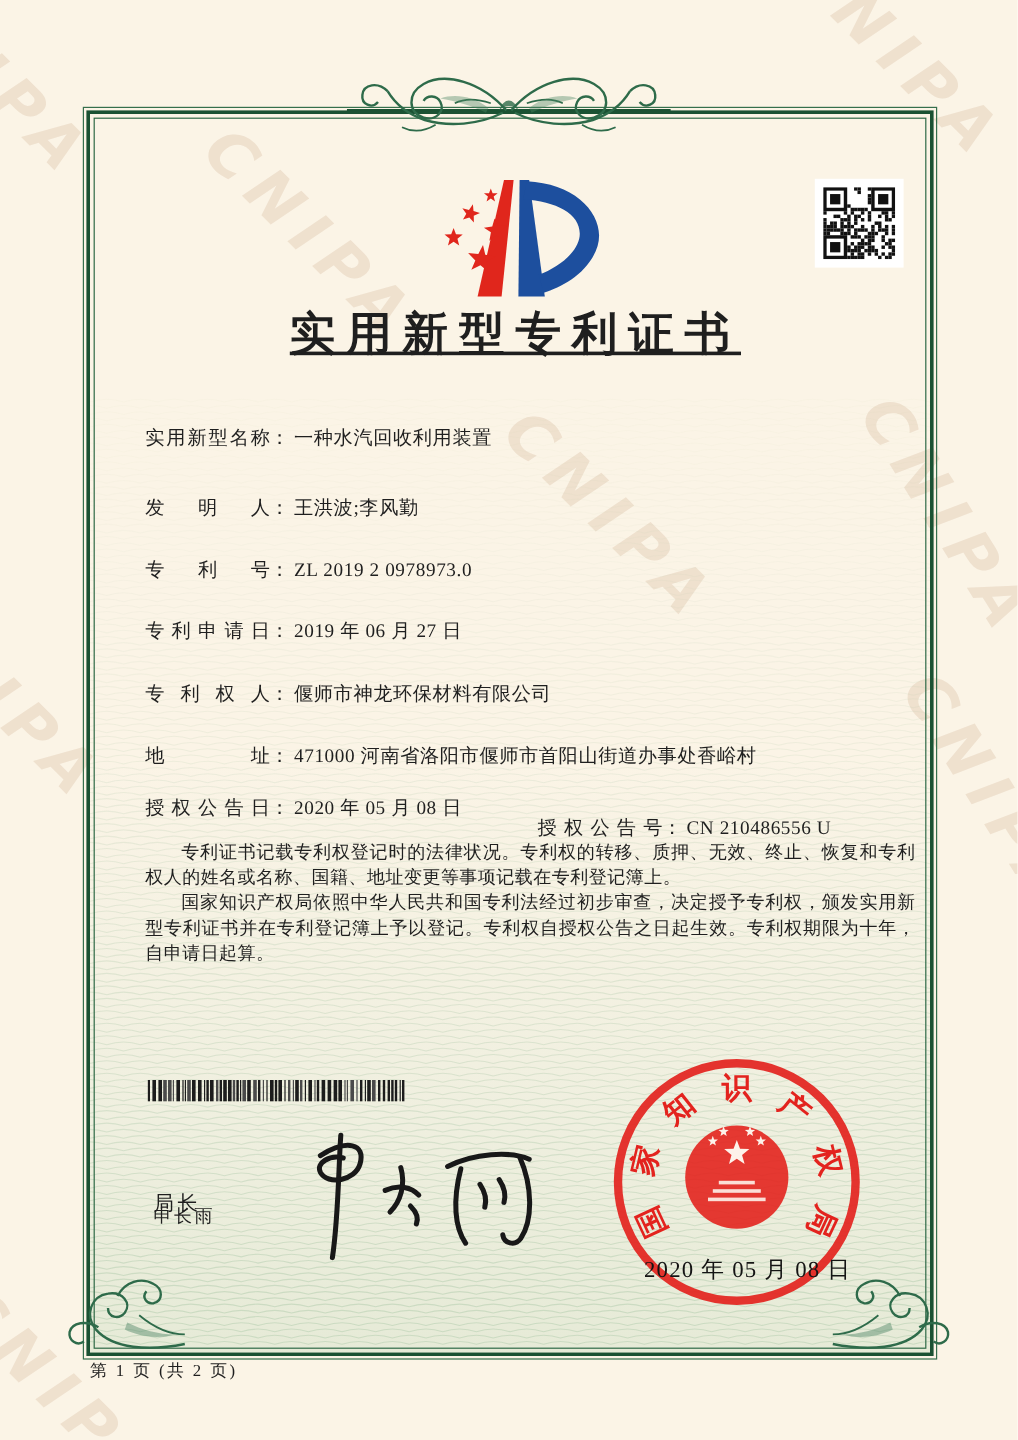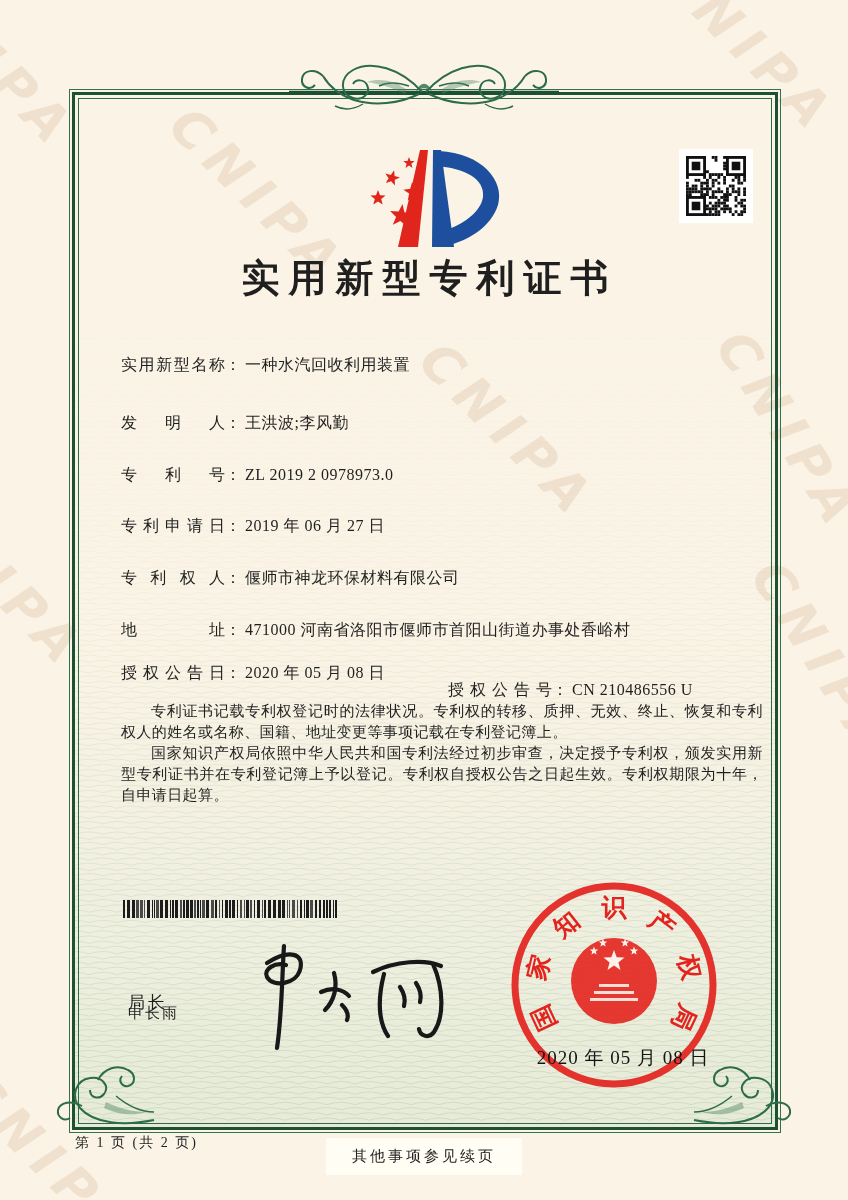--- a/index.html
+++ b/index.html
@@ -17,21 +17,21 @@
   .frame::after{content:'';position:absolute;inset:3px;border:1px solid #2f6a47;pointer-events:none;}
   .waves{position:absolute;left:0;top:0;width:100%;height:100%;pointer-events:none;}
   .tint{position:absolute;inset:0;pointer-events:none;
         background:linear-gradient(180deg,rgba(238,242,230,0) 52%,rgba(224,233,214,0.45) 82%,rgba(216,228,205,0.6) 100%);}
   
   .cert-no{position:absolute;left:38px;top:55px;font-size:17px;letter-spacing:2px;}
   .logo{position:absolute;left:282px;top:52px;}
   .qrbox{position:absolute;left:604px;top:54px;width:74px;height:74px;background:#ffffff;
          display:flex;align-items:center;justify-content:center;}
   .title{position:absolute;left:0;top:158px;width:100%;text-align:center;
-         font-size:38px;font-weight:bold;letter-spacing:9px;padding-left:9px;box-sizing:border-box;}
+         font-size:38px;font-weight:bold;letter-spacing:9px;padding-left:9px;box-sizing:border-box;text-decoration:underline;}
   .fields{position:absolute;left:46px;top:0;width:640px;font-size:16px;}
   .frow{position:absolute;left:0;white-space:nowrap;}
   .flabel{display:inline-block;width:104px;text-align:justify;text-align-last:justify;vertical-align:top;}
   .fcolon{display:inline-block;margin-right:4px;}
   .fvalue{letter-spacing:0.5px;}
   .pair2{position:absolute;left:327px;top:17px;}
   .bodytext{position:absolute;left:46px;top:606px;width:642px;font-size:15px;line-height:21px;
             text-align:justify;letter-spacing:0.4px;}
   .bodytext p{margin:0;text-indent:2em;}
   .barcode{position:absolute;left:48px;top:805px;}
@@ -565,14 +565,13 @@
   <svg class="corner-orn corner-right" width="115" height="72" viewBox="0 0 115 72">
     <g transform="translate(115,0) scale(-1,1)" fill="none" stroke="#2e6b4a" stroke-width="2">
       <path d="M108 58 C78 64 48 62 34 46 C24 34 30 18 44 16 C56 14 64 24 58 32 C53 38 44 36 44 28"></path>
       <path d="M36 44 C26 38 14 40 12 48 C11 55 18 60 24 56"></path>
       <path d="M52 18 C58 6 72 2 82 8 C90 12 90 22 82 24 C76 25 72 19 76 14"></path>
       <path d="M70 34 C82 44 94 50 108 50" stroke-width="1.5"></path>
       <path d="M60 40 C72 46 86 50 100 50 C86 54 70 52 58 46 Z" fill="rgba(77,134,101,0.45)" stroke="none"></path>
     </g>
   </svg>
 
-  <div class="footer-note">其他事项参见续页</div>
 </div>
 
 </body></html>

